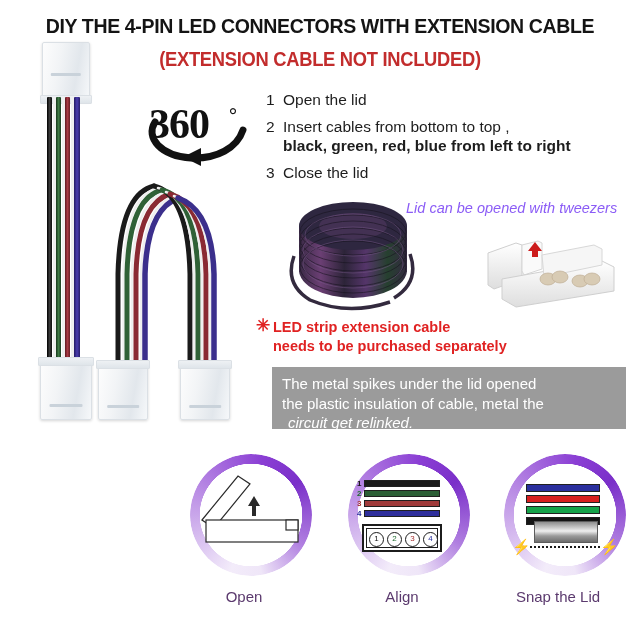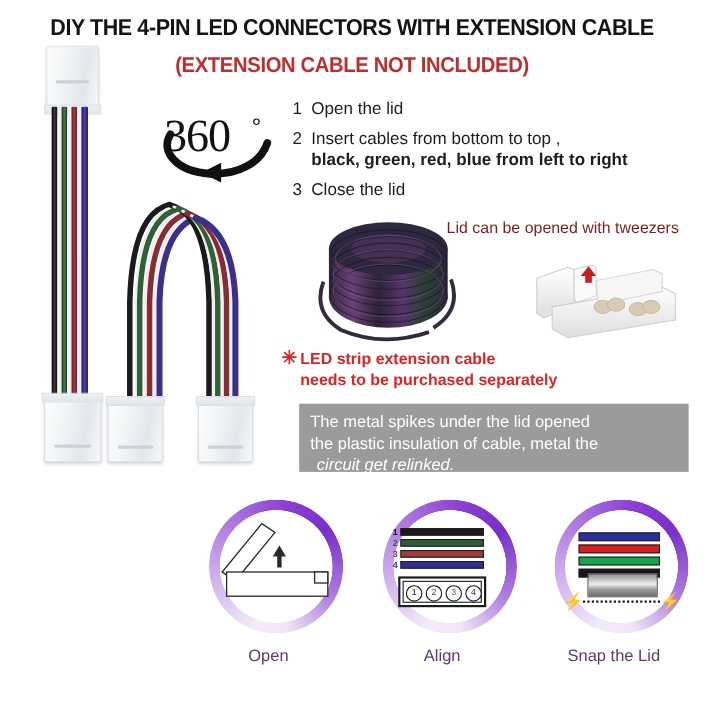--- a/index.html
+++ b/index.html
@@ -47,21 +47,21 @@
   .step-txt{flex:1;}
   .step-txt .l2{display:block;font-weight:bold;}
 
   
   .badge360{
     position:absolute;left:143px;top:104px;width:110px;height:62px;
   }
   .badge360 .num{
     position:absolute;left:6px;top:-4px;
     font-family:"Liberation Serif", serif;
-    font-weight:normal;
+    font-weight:bold;
     font-size:42px;
     color:#111;
     letter-spacing:-1px;
     text-align:right;
   }
   .badge360 .deg{
     position:absolute;left:86px;top:0px;
     font-family:"Liberation Serif", serif;
     font-weight:bold;font-size:20px;color:#111;
   }
@@ -86,21 +86,21 @@
   .wire{position:absolute;border-radius:1px;}
 
   
   .coil{
     position:absolute;left:286px;top:198px;width:134px;height:116px;
   }
 
   
   .tweez-note{
     position:absolute;left:406px;top:200px;
-    font-size:14.5px;color:#7f1d1d;white-space:nowrap;
+    font-size:14.5px;color:#8b5cf6;white-space:nowrap;font-style:italic;
   }
 
   
   .clip{position:absolute;left:482px;top:235px;width:140px;height:78px;}
 
   
   .warn{
     position:absolute;left:256px;top:318px;width:310px;
     color:#e02222;font-weight:bold;font-size:14.5px;line-height:19px;
   }

